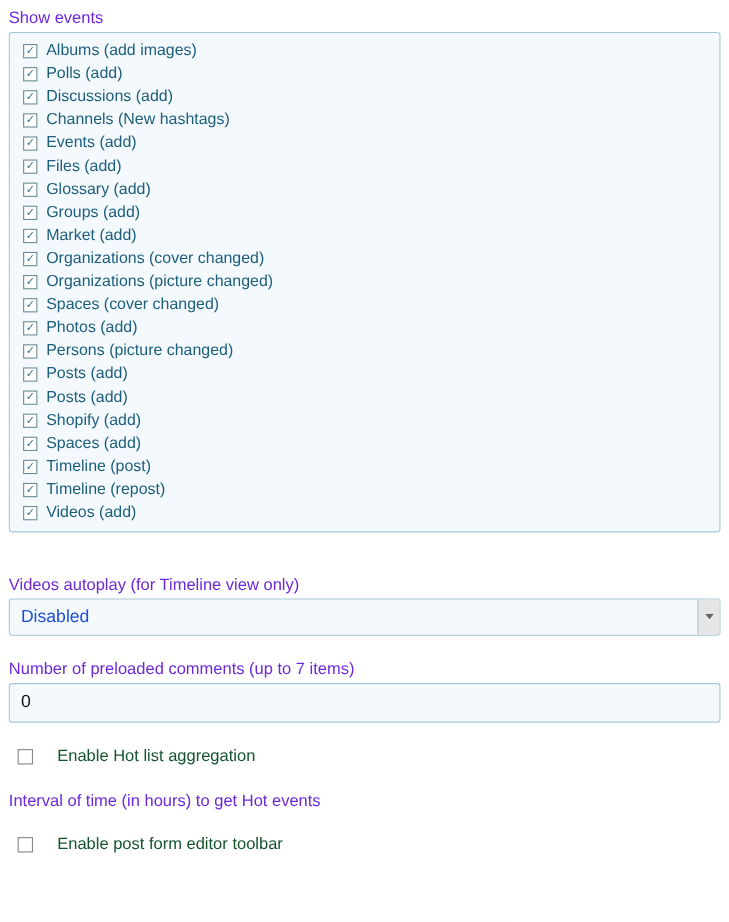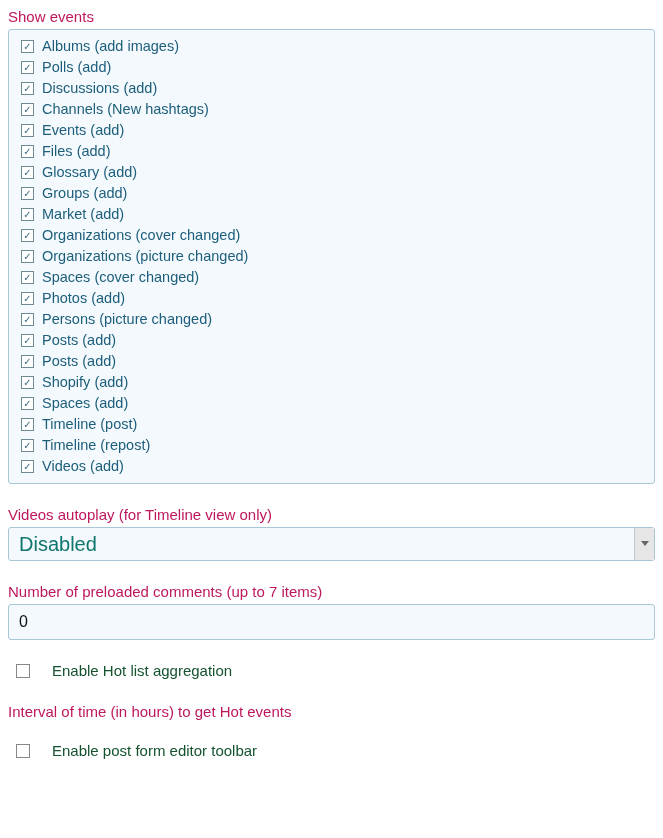--- a/index.html
+++ b/index.html
@@ -4,30 +4,30 @@
 <style>
   * { box-sizing: border-box; margin: 0; padding: 0; }
   body {
     font-family: Arial, Helvetica, sans-serif;
     font-size: 14px;
     color: #333;
     padding: 8px;
     width: 663px;
   }
   .field-label {
-    color: #be185d;
+    color: #6d28d9;
     font-size: 15px;
     margin-bottom: 4px;
   }
   .events-box {
     border: 1px solid #a7c7d6;
     background: #f3f9fd;
     border-radius: 3px;
     padding: 6px 0 6px 12px;
-    margin-bottom: 22px;
+    margin-bottom: 39px;
   }
   .event-row {
     display: flex;
     align-items: center;
     line-height: 21px;
   }
   .cb {
     width: 13px;
     height: 13px;
     border: 1px solid #6d8a95;
@@ -53,22 +53,22 @@
     display: flex;
     border: 1px solid #a7c7d6;
     background: #f3f9fd;
     border-radius: 3px;
     height: 34px;
     align-items: stretch;
   }
   .select-text {
     flex: 1;
     padding: 6px 10px;
-    font-size: 20px;
-    color: #0f766e;
+    font-size: 16px;
+    color: #1d4ed8;
     display: flex;
     align-items: center;
   }
   .select-btn {
     width: 20px;
     background: #e6e6e6;
     border-left: 1px solid #c3c3c3;
     display: flex;
     align-items: center;
     justify-content: center;

